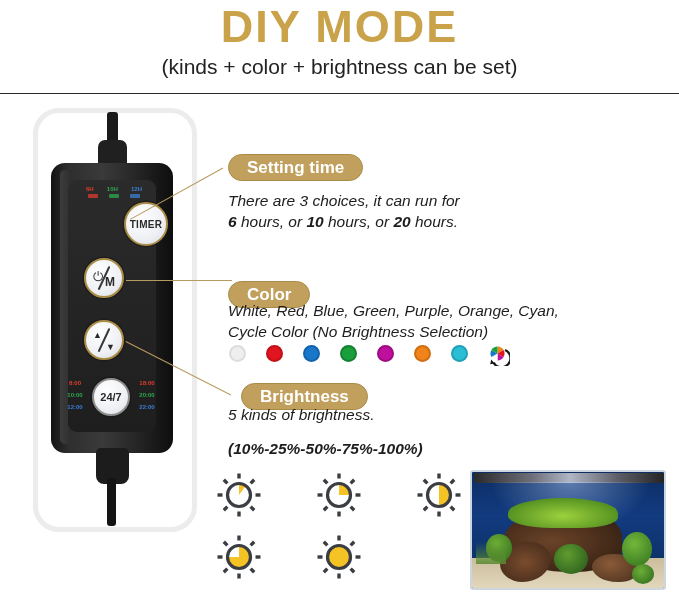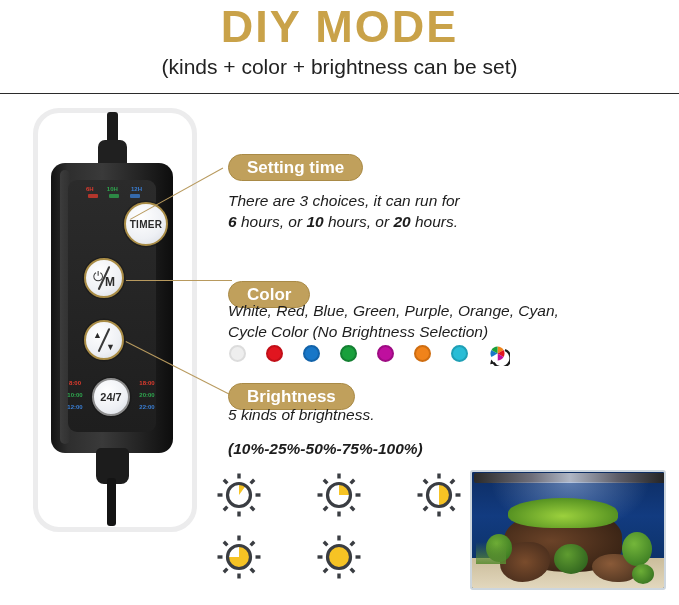--- a/index.html
+++ b/index.html
@@ -123,21 +123,21 @@
   
   .pill {
     position:absolute; height:27px;
     background:#c0a05c; border:1.5px solid #a98a46; border-radius:14px;
     color:#ffffff; font-size:17px; font-weight:bold;
     display:flex; align-items:center; justify-content:center;
     padding:0 18px; white-space:nowrap;
   }
   .pill-time  { left:228px; top:154px; }
   .pill-color { left:228px; top:266px;margin-top:15px; }
-  .pill-bri   { left:228px; top:383px;justify-content:center; }
+  .pill-bri   { left:241px; top:383px;justify-content:center; }
 
   .desc {
     position:absolute; font-size:15.5px; font-style:italic;
     color:#1d1d1d; line-height:21px; white-space:nowrap;
   }
   .desc b { font-weight:bold; font-style:italic; }
   .d-time1 { left:228px; top:190px; }
   .d-time2 { left:228px; top:211px; }
   .d-col1  { left:228px; top:300px; }
   .d-col2  { left:228px; top:321px; }

